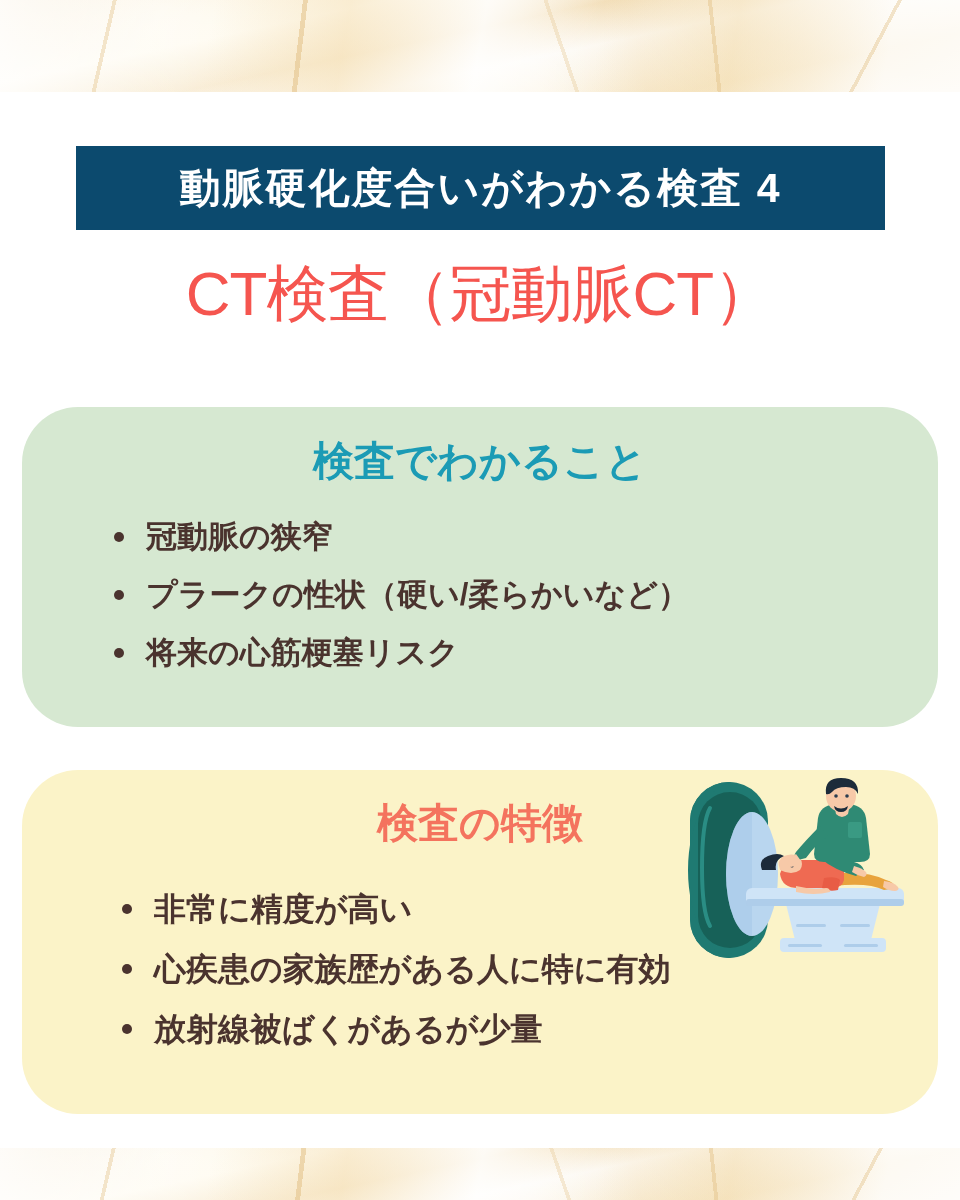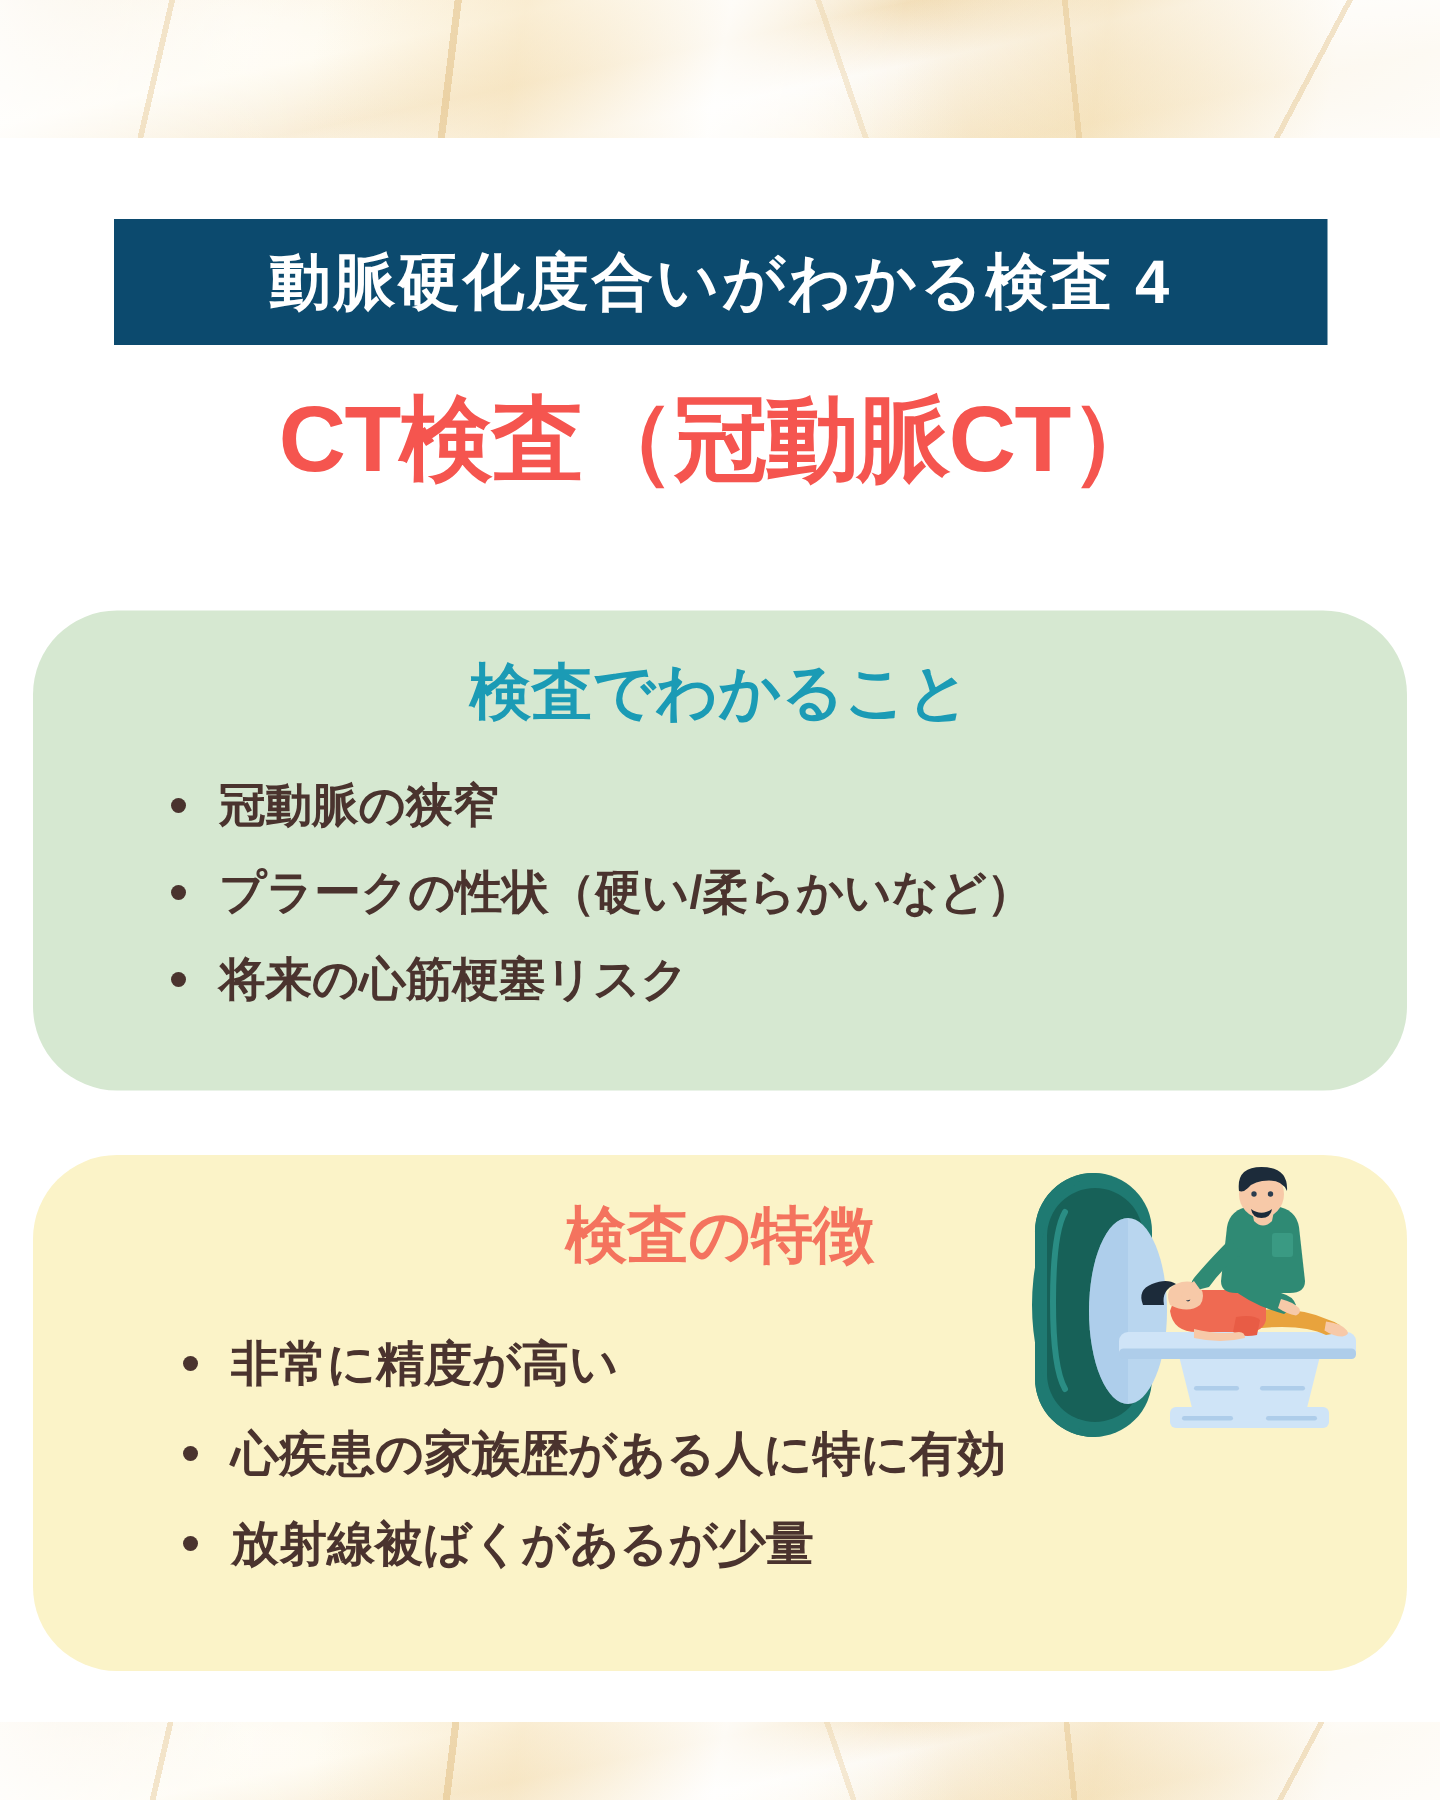--- a/index.html
+++ b/index.html
@@ -82,21 +82,21 @@
 
   
   .main-title {
     position: absolute;
     left: 0;
     top: 258px;
     width: 960px;
     text-align: center;
     color: #f5554f;
     font-size: 62px;
-    font-weight: bold;
+    font-weight: normal;
     letter-spacing: -1px;
     line-height: 1.15;
     white-space: nowrap;
   }
 
   
   .card {
     position: absolute;
     left: 22px;
     width: 916px;

